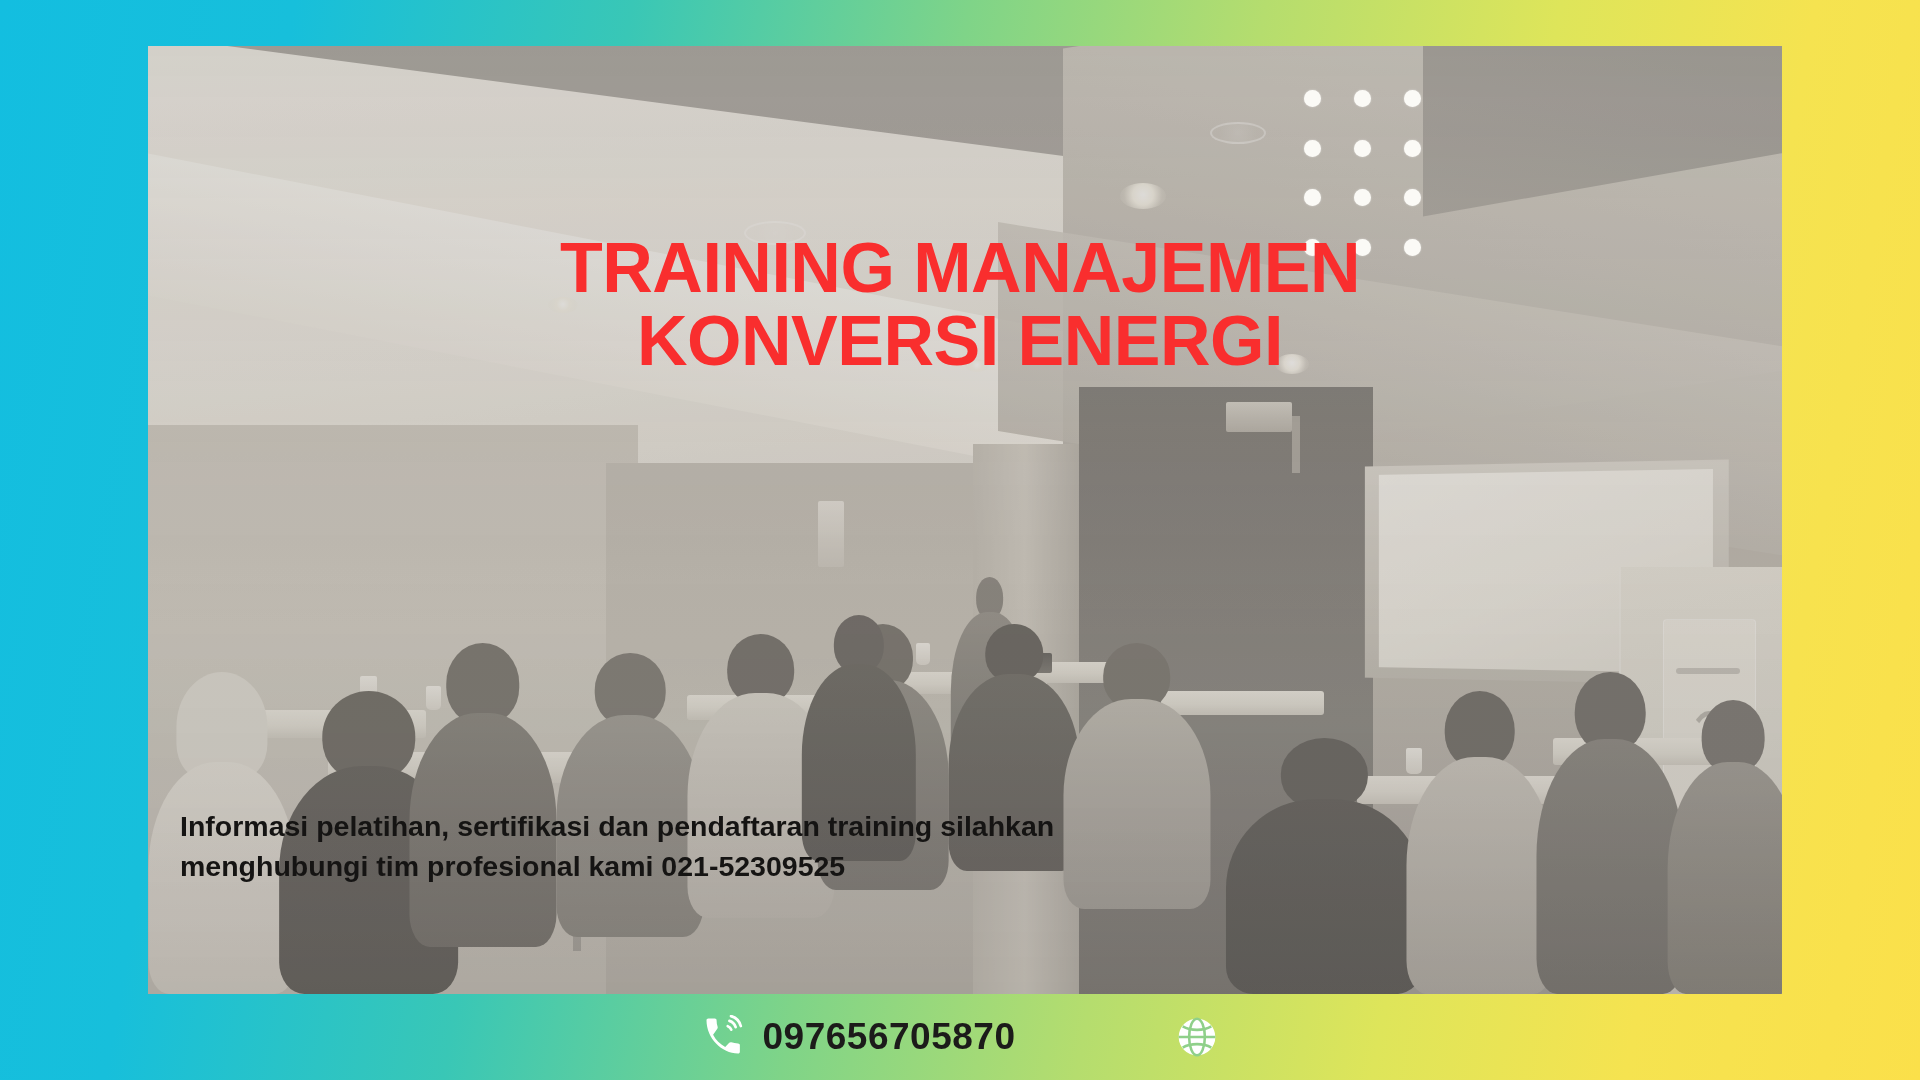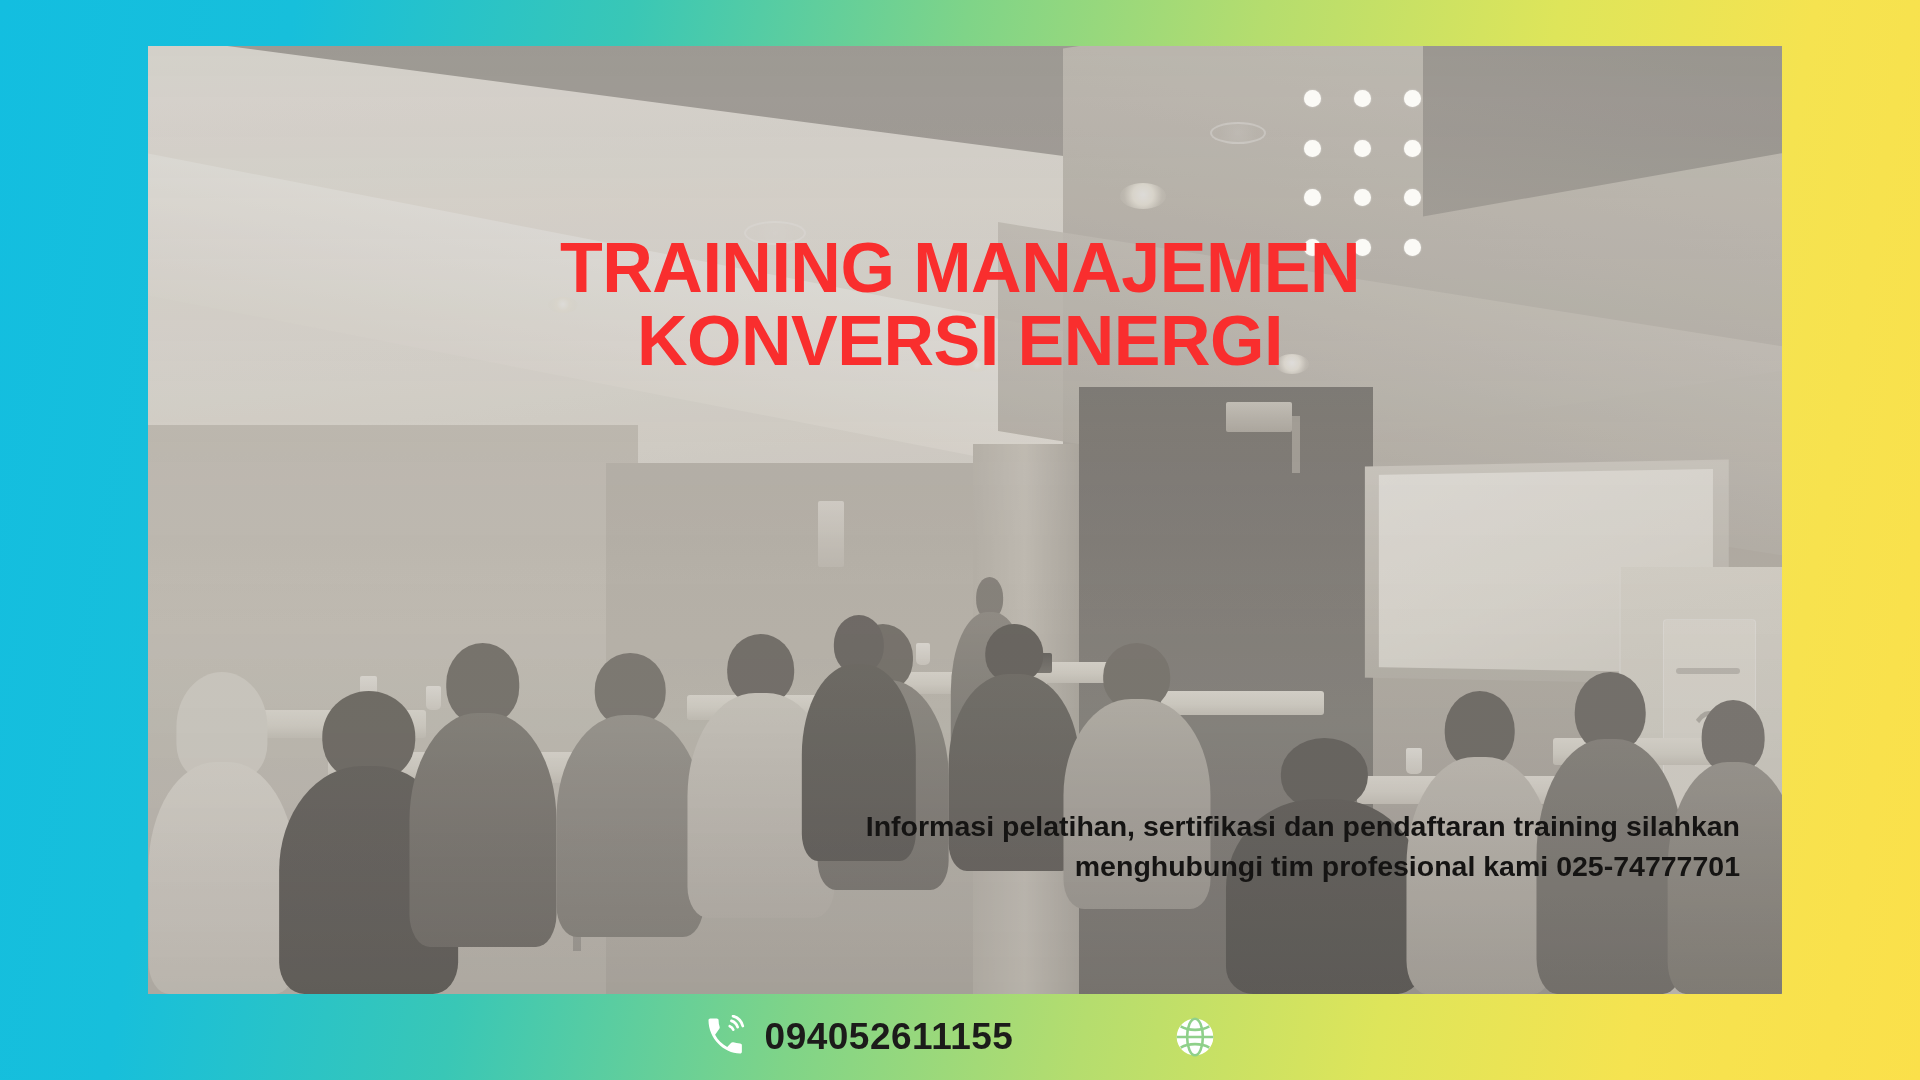--- a/index.html
+++ b/index.html
@@ -223,21 +223,21 @@
     letter-spacing:-0.5px;
     text-transform:uppercase;
     padding:0 60px;
   }
   .headline .ln { display:block; white-space:nowrap; }
 
   
   .subtitle {
     position:absolute;
     left:0; right:0; top:806px;
-    text-align:right;
+    text-align:left;
     color:#151413;
     font-weight:bold;
     font-size:28.5px;
     line-height:1.42;
     padding:0 180px;
   }
   .subtitle .ln { display:block; }
 
   
   .footer {
@@ -438,35 +438,35 @@
   </div>
 </div>
 
 <div class="headline">
   <span class="ln">TRAINING MANAJEMEN</span>
   <span class="ln">KONVERSI ENERGI</span>
 </div>
 
 <div class="subtitle">
   <span class="ln">Informasi pelatihan, sertifikasi dan pendaftaran training silahkan</span>
-  <span class="ln">menghubungi tim profesional kami 025-74777701</span>
+  <span class="ln">menghubungi tim profesional kami 021-52309525</span>
 </div>
 
 <div class="footer">
 
   <div class="contact">
     <span>
       <svg class="icon-svg" width="44" height="44" viewBox="0 0 24 24" aria-hidden="true">
         <path fill="#ffffff" d="M6.6 10.8c1.4 2.8 3.8 5.1 6.6 6.6l2.2-2.2c.3-.3.7-.4 1.1-.3 1.2.4 2.4.6 3.7.6.6 0 1 .4 1 1V20c0 .6-.4 1-1 1C11.3 21 3 12.7 3 2.9c0-.6.4-1 1-1h3.5c.6 0 1 .4 1 1 0 1.3.2 2.5.6 3.7.1.4 0 .8-.3 1.1L6.6 10.8z"></path>
         <path fill="none" stroke="#ffffff" stroke-width="1.5" stroke-linecap="round" d="M15.5 3.2c1.6.5 2.9 1.8 3.4 3.4"></path>
         <path fill="none" stroke="#ffffff" stroke-width="1.5" stroke-linecap="round" d="M14.6 6.1c.9.3 1.6 1 1.9 1.9"></path>
         <path fill="none" stroke="#ffffff" stroke-width="1.5" stroke-linecap="round" d="M16.4 .6c2.6.7 4.6 2.8 5.3 5.4"></path>
       </svg>
     </span>
-    <span class="contact-text">094052611155</span>
+    <span class="contact-text">097656705870</span>
   </div>
 
   <div class="contact">
     <span>
       <svg class="icon-svg" width="44" height="44" viewBox="0 0 24 24" aria-hidden="true">
         <circle cx="12" cy="12" r="10" fill="#ffffff"></circle>
         <g fill="none" stroke="#8fd08a" stroke-width="1.4">
           <ellipse cx="12" cy="12" rx="4.3" ry="10"></ellipse>
           <line x1="2" y1="12" x2="22" y2="12"></line>
           <path d="M4.2 6.2c2 1.2 4.8 1.9 7.8 1.9s5.8-.7 7.8-1.9"></path>

